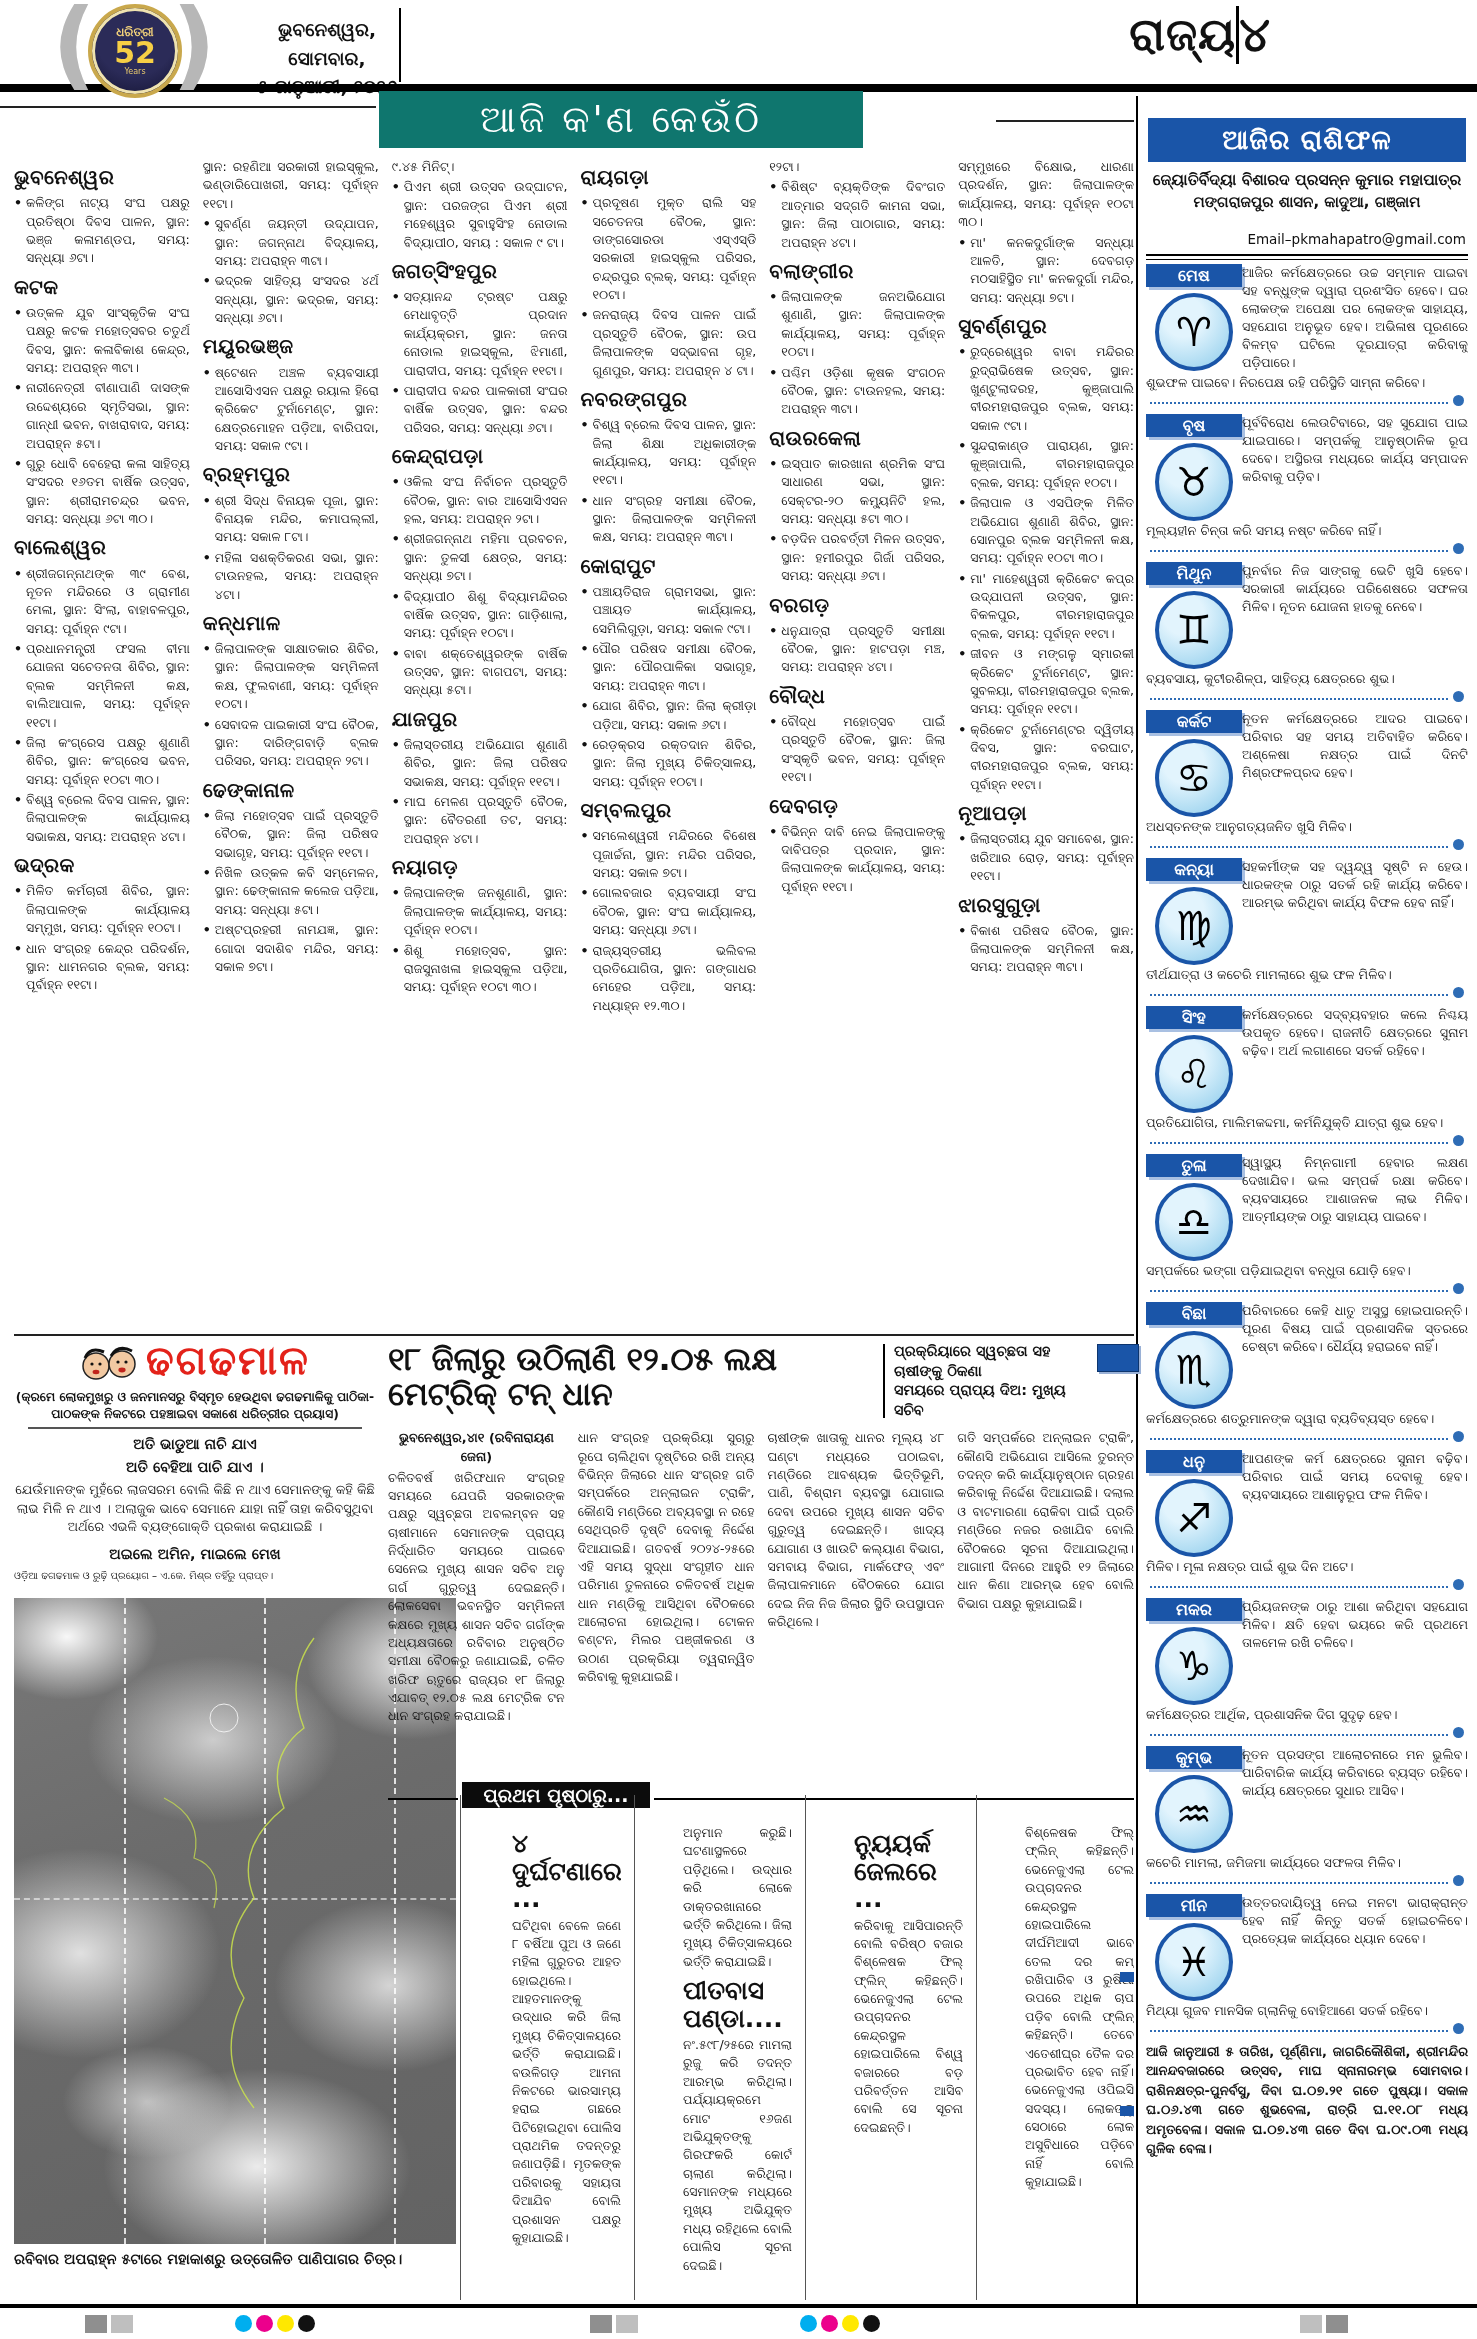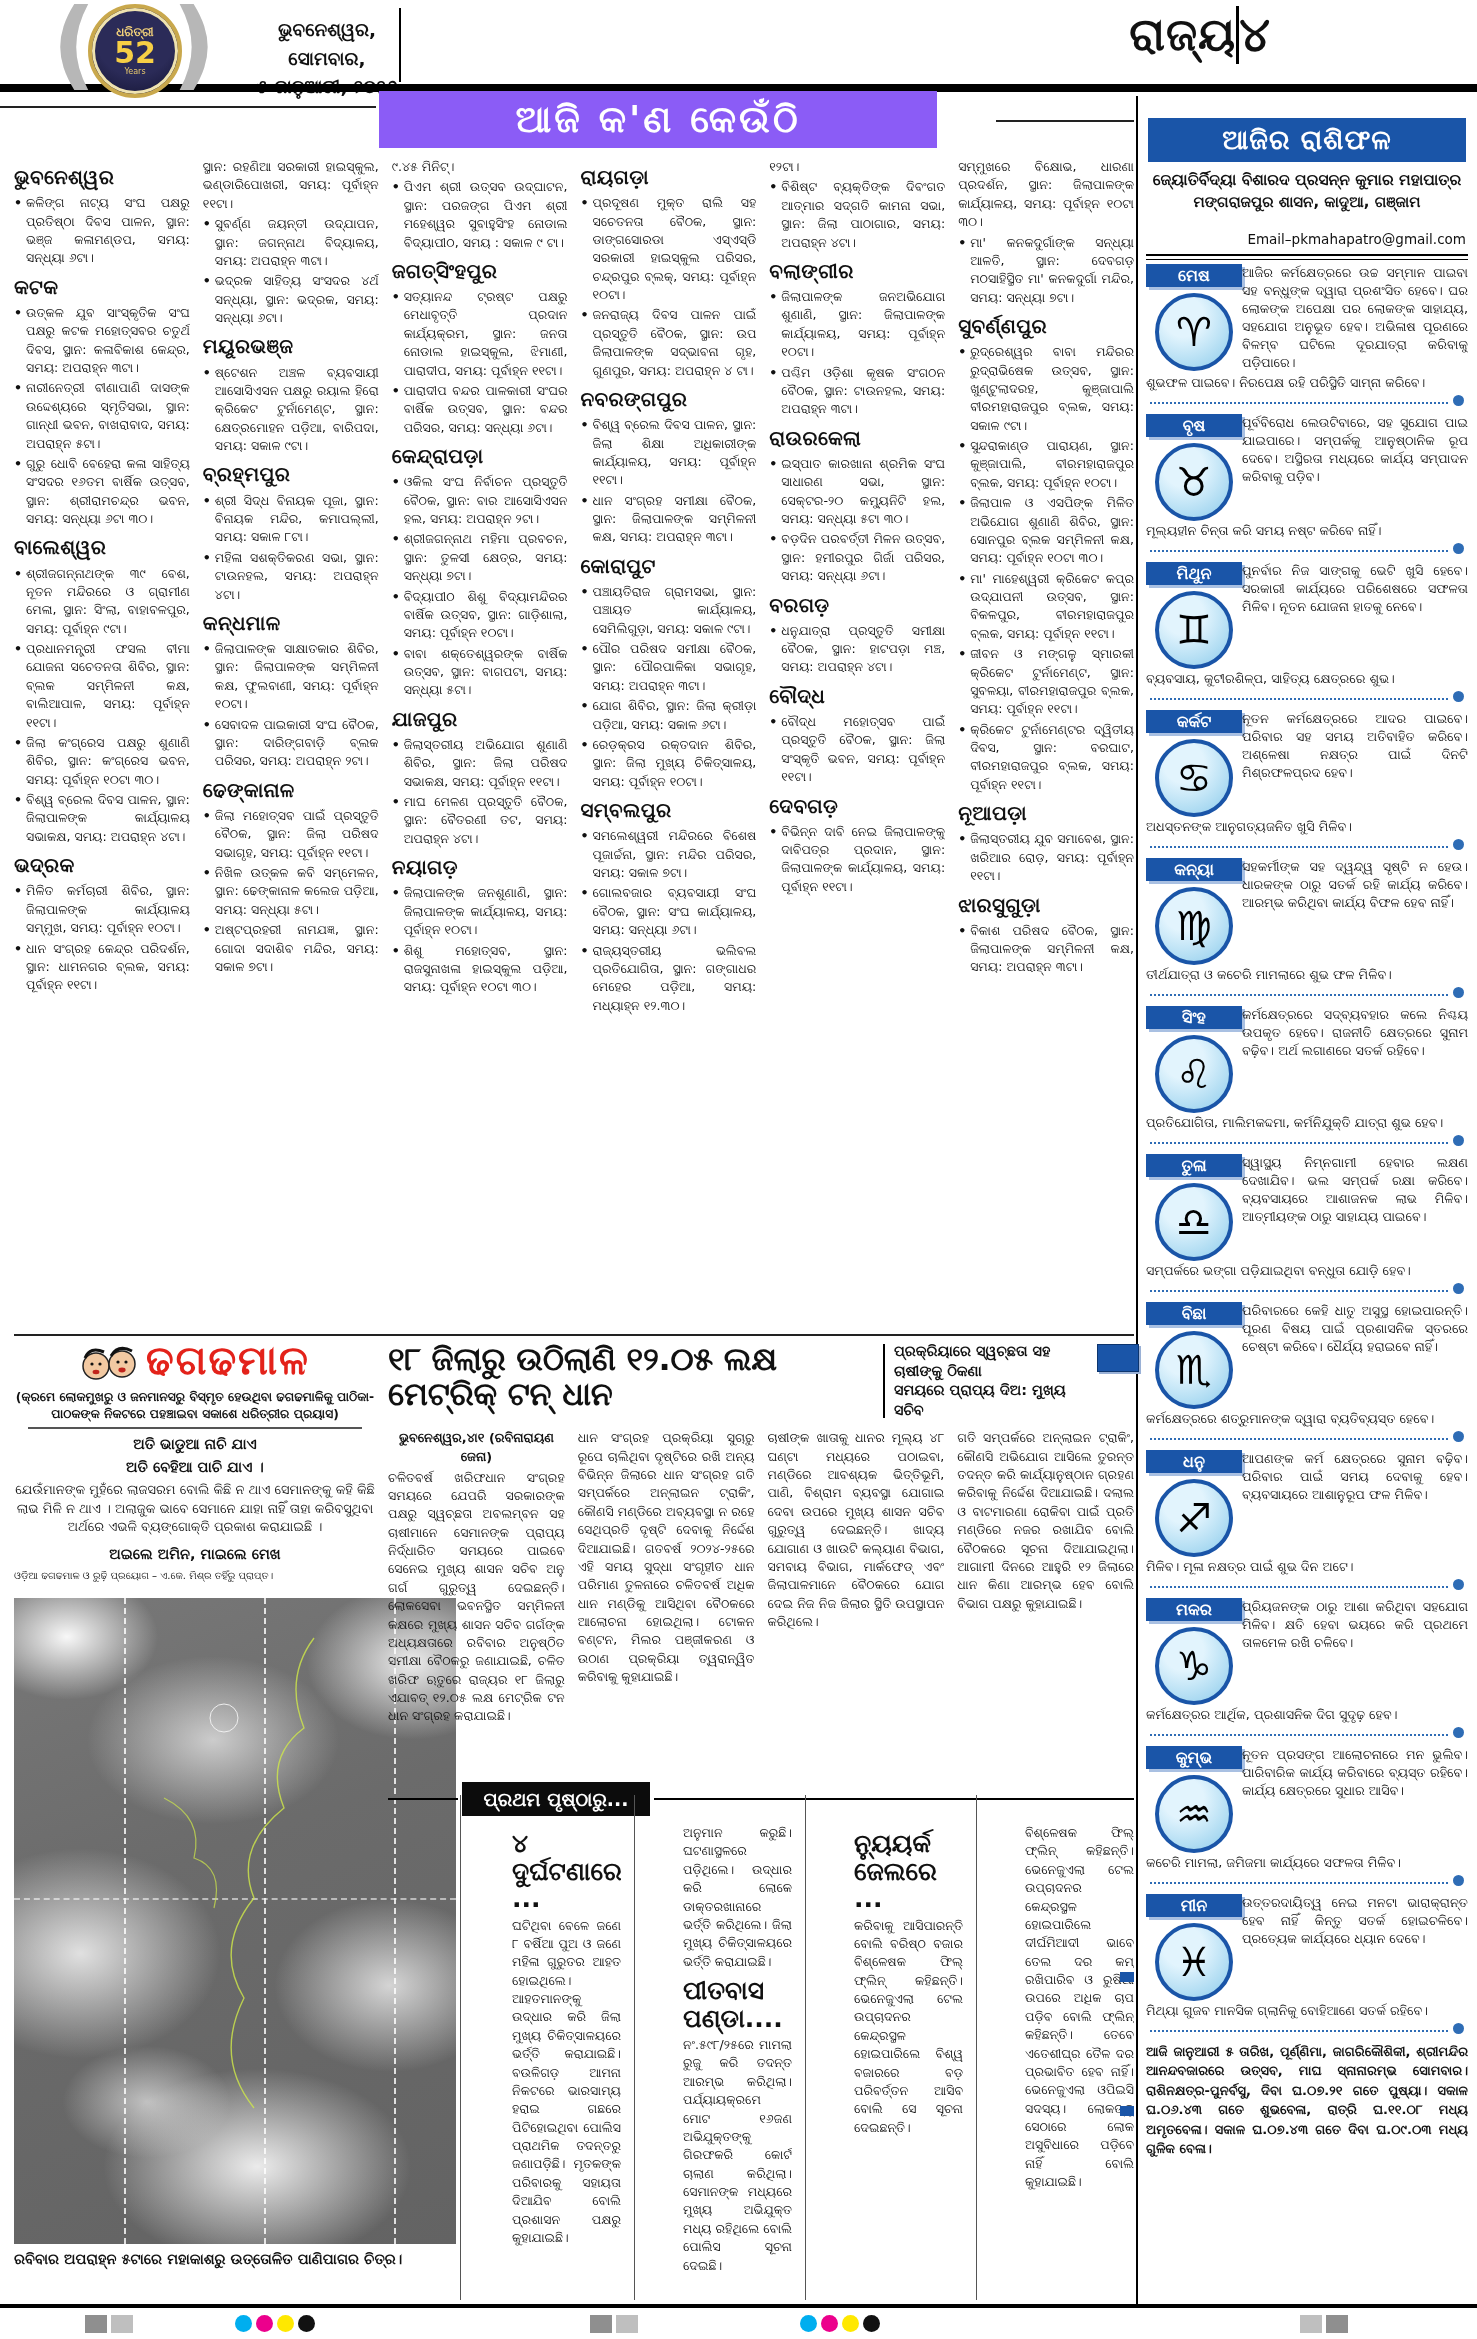--- a/index.html
+++ b/index.html
@@ -16,22 +16,22 @@
   .medal .t3{color:#e8c96e;font-size:8px;line-height:1;}
   .bracket{position:absolute;top:-4px;font-size:96px;color:#b7b7b7;font-weight:700;line-height:1;z-index:1;}
   .dateline{position:absolute;left:252px;top:16px;width:150px;font-size:18.5px;font-weight:700;
             text-align:center;line-height:1.55;}
   .hvr{position:absolute;background:#000;}
   .sect{position:absolute;left:1040px;top:6px;width:230px;display:flex;align-items:center;justify-content:flex-end;}
   .sect .s1{font-size:45px;font-weight:800;letter-spacing:1px;}
   .sect .vbar{width:3px;height:58px;background:#000;}
   .sect .s2{font-size:48px;font-weight:800;}
   
-  .banner{position:absolute;left:379px;top:91px;width:558px;height:57px;background:#8b5cf6;color:#fff;
-          display:flex;align-items:center;justify-content:center;font-size:37px;font-weight:700;letter-spacing:3px;}
+  .banner{position:absolute;left:379px;top:91px;width:484px;height:57px;background:#0f766e;color:#fff;
+          display:flex;align-items:center;justify-content:center;font-size:37px;font-weight:400;letter-spacing:3px;}
   
   .listings{position:absolute;left:14px;top:158px;width:1120px;height:1174px;display:flex;gap:13px;overflow:hidden;}
   .lcol{flex:1;overflow:hidden;font-size:12.6px;line-height:1.46;text-align:justify;}
   .district{font-size:20px;font-weight:800;margin:5px 0 2px;text-align:left;letter-spacing:.3px;}
   .ev{padding-left:12px;position:relative;margin-bottom:2px;}
   .ev::before{content:"•";position:absolute;left:0;top:0;font-weight:700;}
   .cont{margin-bottom:2px;}
   
   .railrule{position:absolute;left:1136px;top:96px;width:2px;height:2208px;background:#000;}
   .rail{position:absolute;left:1146px;top:98px;width:322px;height:2206px;overflow:hidden;}
@@ -83,21 +83,21 @@
   .arow{display:flex;align-items:stretch;}
   .ahead{width:486px;font-size:32px;font-weight:800;line-height:1.08;letter-spacing:-.3px;}
   .avr{width:2px;background:#000;margin:2px 9px;}
   .asub{width:178px;font-size:14.5px;font-weight:800;line-height:1.35;}
   .bluebox{position:absolute;left:1097px;top:1344px;width:40px;height:26px;background:#1a55a8;
            border:1px solid #0d356e;box-shadow:2px 2px 0 #9ab1d6;}
   .abody{display:flex;gap:13px;margin-top:9px;height:352px;overflow:hidden;}
   .acol{flex:1;font-size:12.6px;line-height:1.46;text-align:justify;}
   .abyline{font-weight:700;text-align:center;margin-bottom:2px;font-size:12.8px;}
   
-  .contbanner{position:absolute;left:462px;top:1782px;width:188px;height:34px;background:#0c0c0c;color:#fff;
+  .contbanner{position:absolute;left:462px;top:1782px;width:188px;height:26px;background:#0c0c0c;color:#fff;
               display:flex;align-items:center;justify-content:center;font-size:19px;font-weight:800;}
   .contrule{position:absolute;background:#000;height:2px;}
   .contcols{position:absolute;left:466px;top:1824px;width:668px;height:476px;display:flex;gap:16px;overflow:hidden;}
   .ccol{flex:1;font-size:12.6px;line-height:1.46;text-align:justify;overflow:hidden;margin-left:46px;}
   .ccol h2{font-size:25px;font-weight:800;margin:6px 0 4px;line-height:1.1;text-align:left;}
   .cvrule{position:absolute;width:1px;background:#555;top:1795px;height:505px;}
   .bmark{position:absolute;width:14px;height:10px;background:#1a55a8;}
   
   .botrule{position:absolute;left:0;top:2304px;width:1477px;height:4px;background:#000;}
   .marks{position:absolute;top:2315px;display:flex;gap:4px;align-items:center;}

